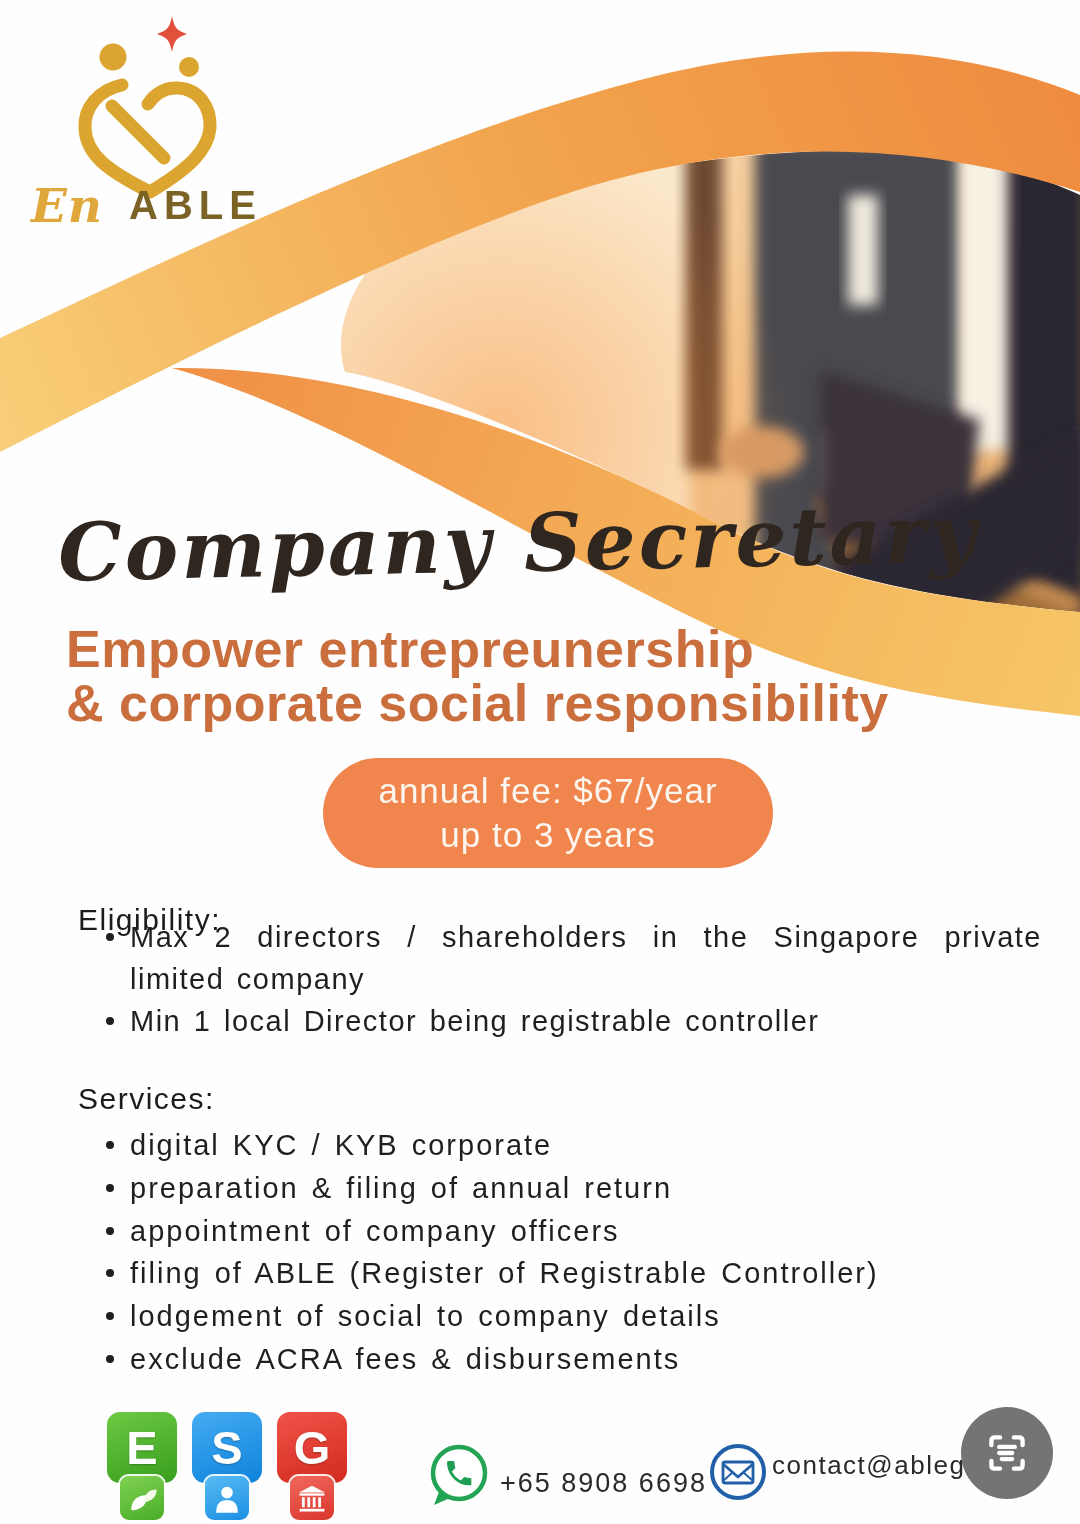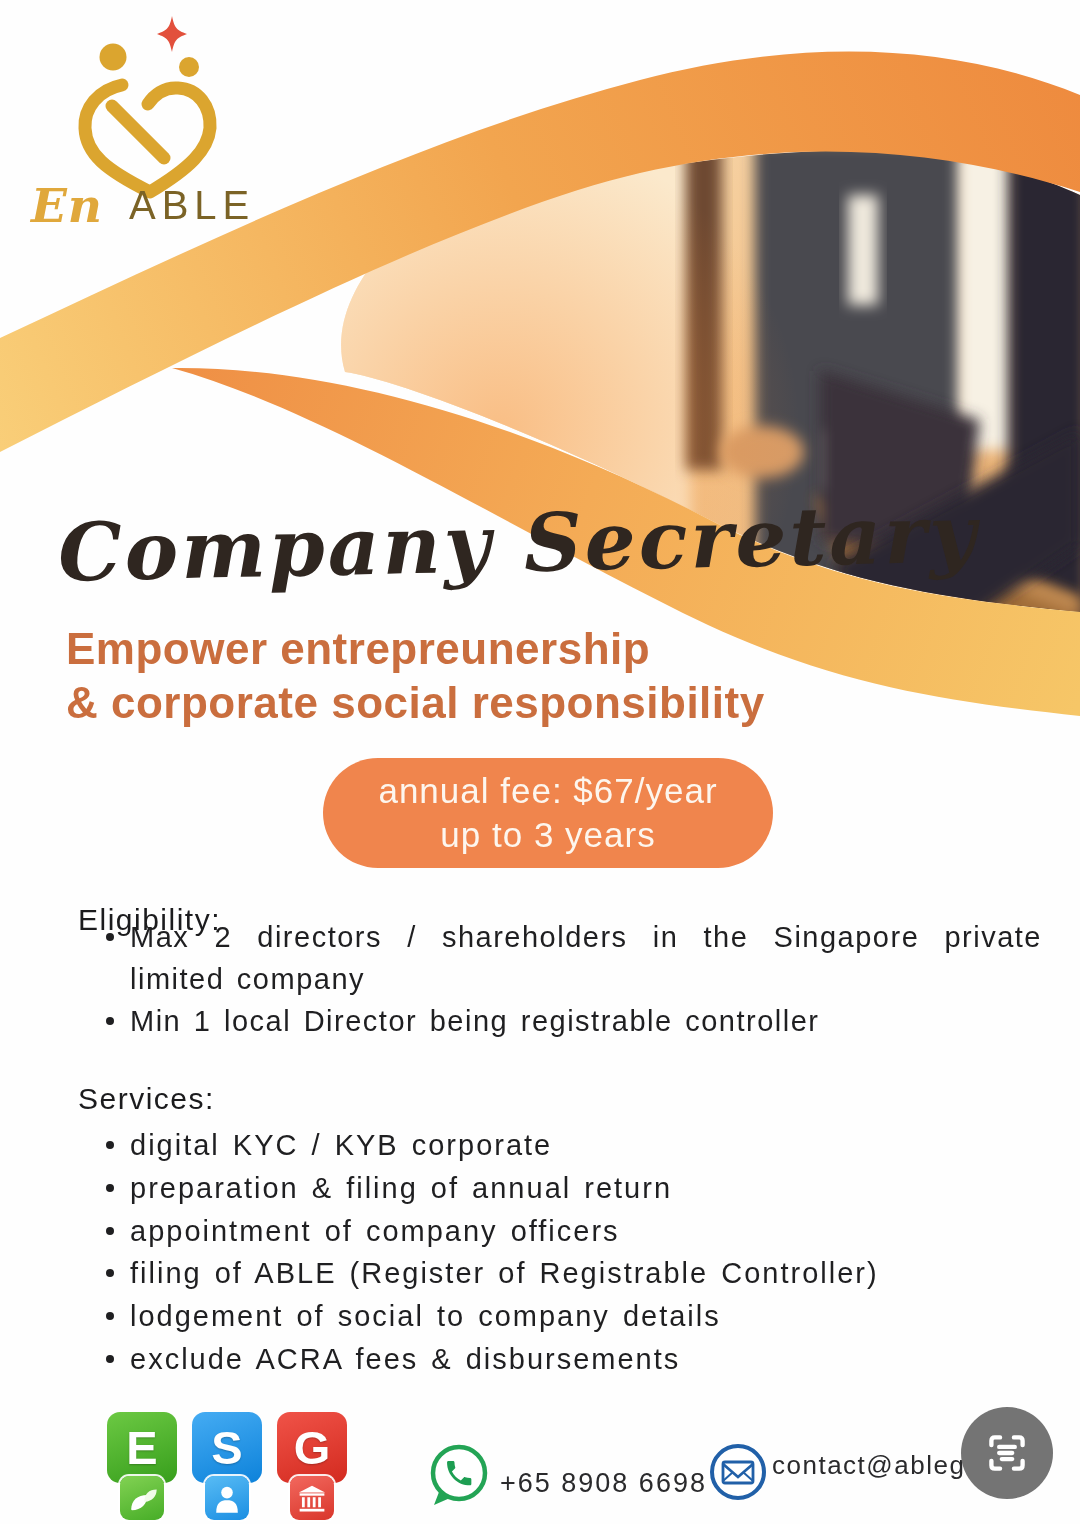--- a/index.html
+++ b/index.html
@@ -5,26 +5,26 @@
   html,body{margin:0;padding:0;background:#ffffff;}
   .canvas{position:relative;width:1080px;height:1524px;background:#fefefe;overflow:hidden;
           font-family:"Liberation Sans",sans-serif;color:#1f1f21;}
   .abs{position:absolute;}
   svg{display:block;}
 
   
   .wordmark{left:31px;top:178px;display:flex;align-items:center;gap:23px;}
   .brand-script{font-family:"DejaVu Serif",serif;font-style:italic;font-weight:700;
                 font-size:47px;color:#e0a83c;letter-spacing:1px;}
-  .brand-caps{font-weight:400;font-size:40px;color:#7b6326;letter-spacing:6px;margin-left:3px;}
+  .brand-caps{font-weight:700;font-size:40px;color:#7b6326;letter-spacing:6px;margin-left:3px;}
 
   
   .script-title{left:58px;top:496px;font-family:"DejaVu Serif",serif;font-style:italic;font-weight:600;
                 font-size:80px;color:#2f2620;letter-spacing:3px;transform:rotate(-1.2deg);white-space:nowrap;}
-  .subtitle{left:66px;top:622px;font-size:44px;font-weight:700;line-height:54px;color:#ca6e3e;letter-spacing:0.5px;}
+  .subtitle{left:66px;top:622px;font-size:52px;font-weight:700;line-height:54px;color:#ca6e3e;letter-spacing:0.5px;}
 
   
   .fee-badge{left:323px;top:758px;width:450px;height:110px;background:#f0854d;border-radius:55px;
              color:#fdf6ee;text-align:center;font-size:35px;line-height:44px;
              display:flex;flex-direction:column;justify-content:center;letter-spacing:1px;}
 
   
   .sec-heading{font-size:30px;letter-spacing:1.5px;color:#1b1b1d;}
   .heading-elig{left:78px;top:878px;margin-top:25px;}
   .heading-serv{left:78px;top:1082px;}

